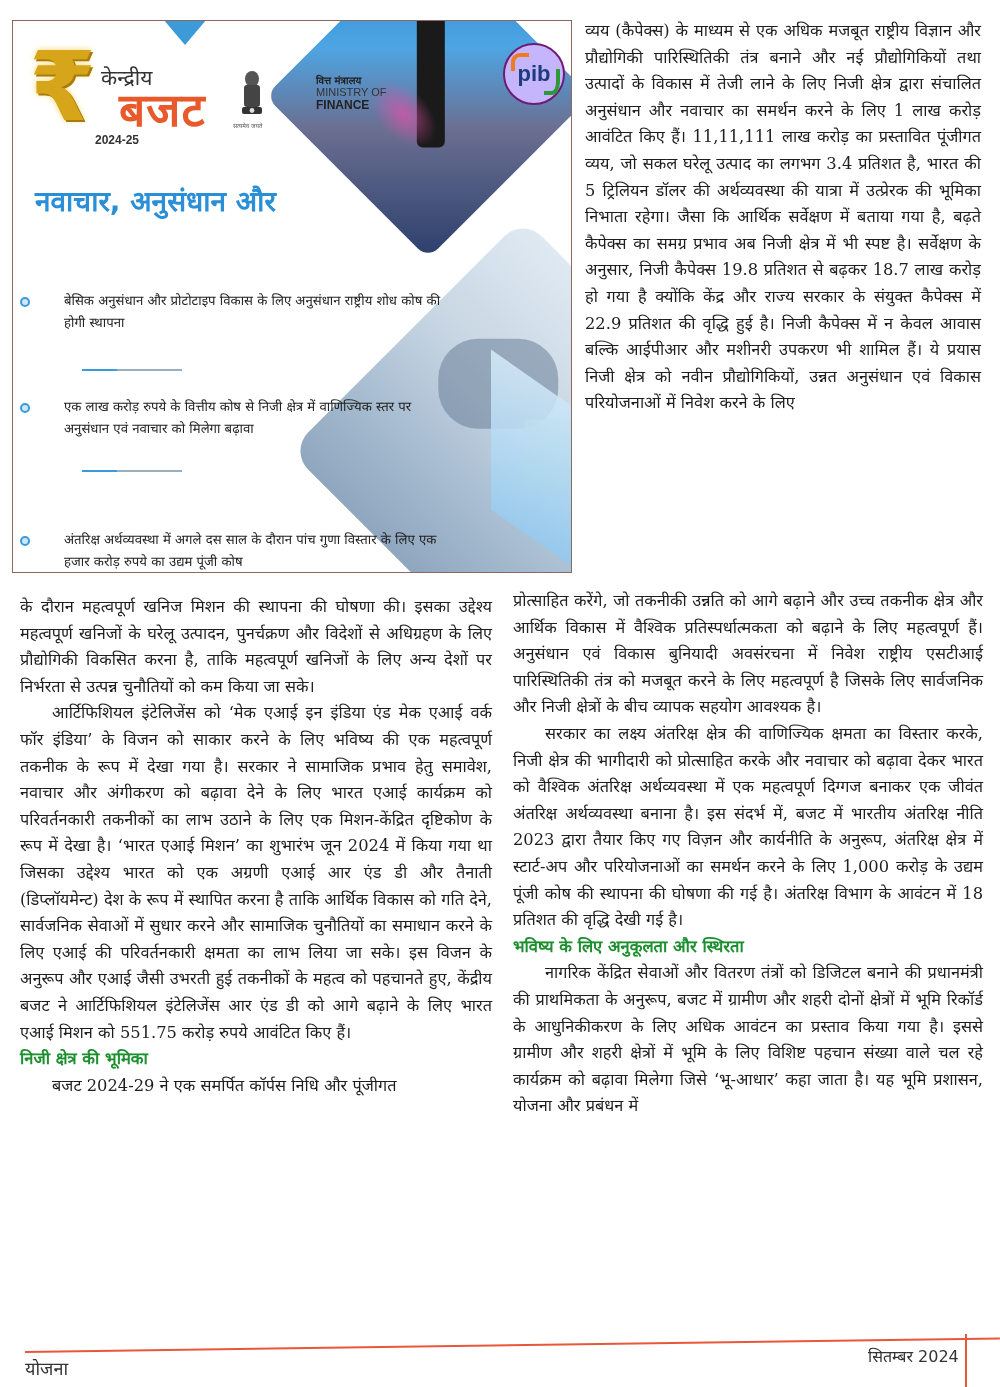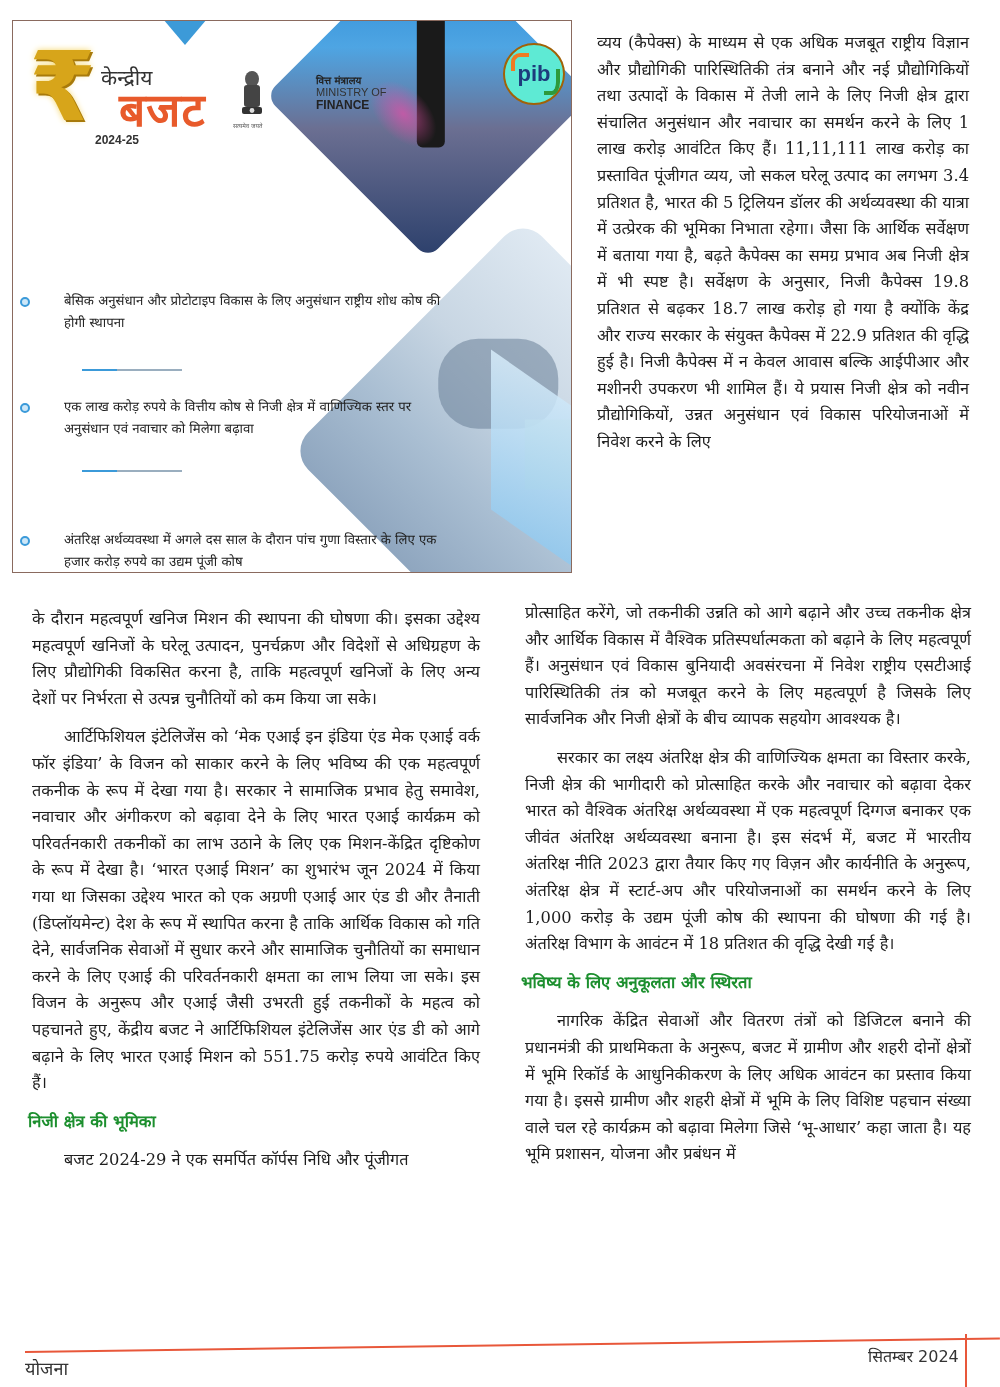--- a/index.html
+++ b/index.html
@@ -24,21 +24,21 @@
           transform:rotate(45deg); border-radius:26px;
           background:linear-gradient(180deg,#dfe9f2 0%,#c8d6e3 40%,#a9bed2 70%,#8fa6bf 100%);
           overflow:hidden; }
   .photo-bottom .figure { position:absolute; left:40px; top:90px; width:120px; height:90px;
           background:#6a7f97; border-radius:40px; opacity:.55; transform:rotate(-45deg); }
   .photo-bottom .flask { position:absolute; left:160px; top:110px; width:60px; height:70px;
           background:#b7d6c8; opacity:.7; transform:rotate(-45deg); }
   .corner-blue { position:absolute; right:-10px; top:360px; width:90px; height:160px;
           background:linear-gradient(160deg,#d7ecfa,#8ec8ef); transform:skewY(35deg); opacity:.85; }
   .pib-logo { position:absolute; left:490px; top:22px; width:58px; height:58px; border-radius:50%;
-          background:#5eead4; border:2px solid #a16207; display:flex; align-items:center; justify-content:center;
+          background:#c4b5fd; border:2px solid #701a75; display:flex; align-items:center; justify-content:center;
           font-family:"Liberation Sans",sans-serif; font-weight:bold; font-size:22px; color:#1d3c7c; }
   .pib-logo::before { content:""; position:absolute; left:6px; top:8px; width:14px; height:14px;
           border-radius:50% 0 0 0; border-top:4px solid #f07a22; border-left:4px solid #f07a22; }
   .pib-logo::after { content:""; position:absolute; right:3px; bottom:8px; width:12px; height:22px;
           border-radius:0 0 50% 0; border-right:4px solid #2d9a3a; border-bottom:4px solid #2d9a3a; }
 
   .rupee-icon { position:absolute; left:16px; top:18px; font-family:"DejaVu Sans",sans-serif;
           font-size:96px; font-weight:bold; line-height:1; color:#d7a51a;
           text-shadow:2px 2px 0 #a87a0a, 0 0 6px #f5d66a; }
   .kendriya { position:absolute; left:88px; top:42px; font-family:Liberation Serif, serif;
@@ -65,23 +65,23 @@
   .bullet .dot { position:absolute; left:-20px; top:7px; width:6px; height:6px; border-radius:50%;
           border:2px solid #3b9ad9; background:#cde7f8; }
   .bullet .txt { padding-left:24px; display:block; }
   .b1 { top:290px; } .b2 { top:396px; } .b3 { top:497px;margin-top:32px; }
   .sep { position:absolute; left:82px; width:100px; height:2px;
           background:linear-gradient(90deg,#3b9ad9 0%,#3b9ad9 35%,#9aaebf 35%,#9aaebf 100%); }
   .sep1 { top:369px; } .sep2 { top:470px; }
 
   
   .col { position:absolute; font-size:16.3px; line-height:26.6px; text-align:justify; color:#1e1e1e; }
-  .col p { margin:12px; }
+  .col p { margin:0; }
   .col p.indent { text-indent:32px; }
-  .col h3 { margin:8px; font-family:"DejaVu Sans",sans-serif; font-size:16.5px; line-height:26.6px;
+  .col h3 { margin:0; font-family:"DejaVu Sans",sans-serif; font-size:16.5px; line-height:26.6px;
           font-weight:bold; color:#1c8f2e; }
   .right-top { left:585px; top:18px; width:396px; }
   .left-main { left:20px; top:594px; width:472px; }
   .right-main { left:513px; top:588px; width:470px; }
 
   
   .footer-rule { position:absolute; left:25px; top:1351px; width:975px; height:2px; background:#e8573a;
           transform:rotate(-0.8deg); transform-origin:left center; }
   .footer-vrule { position:absolute; left:965px; top:1334px; width:2px; height:53px; background:#e8573a; }
   .footer-mag { position:absolute; left:25px; top:1356px; font-family:"DejaVu Sans",sans-serif;
@@ -121,20 +121,21 @@
     <circle cx="13" cy="41.5" r="2.4" fill="#ddd"></circle>
   </svg>
   <div class="emblem-caption">सत्यमेव जयते</div>
   <div class="ministry">
     <div class="hi">वित्त मंत्रालय</div>
     <div class="en1">MINISTRY OF</div>
     <div class="en2">FINANCE</div>
   </div>
 
   <div class="card-title">
+    <div>नवाचार, अनुसंधान और</div>
   </div>
 </div>
 
 <div class="bullet b1">
   <span class="dot"></span>
   <span class="txt">बेसिक अनुसंधान और प्रोटोटाइप विकास के लिए अनुसंधान राष्ट्रीय शोध कोष की होगी स्थापना</span>
 </div>
 <div class="sep sep1"></div>
 <div class="bullet b2">
   <span class="dot"></span>

